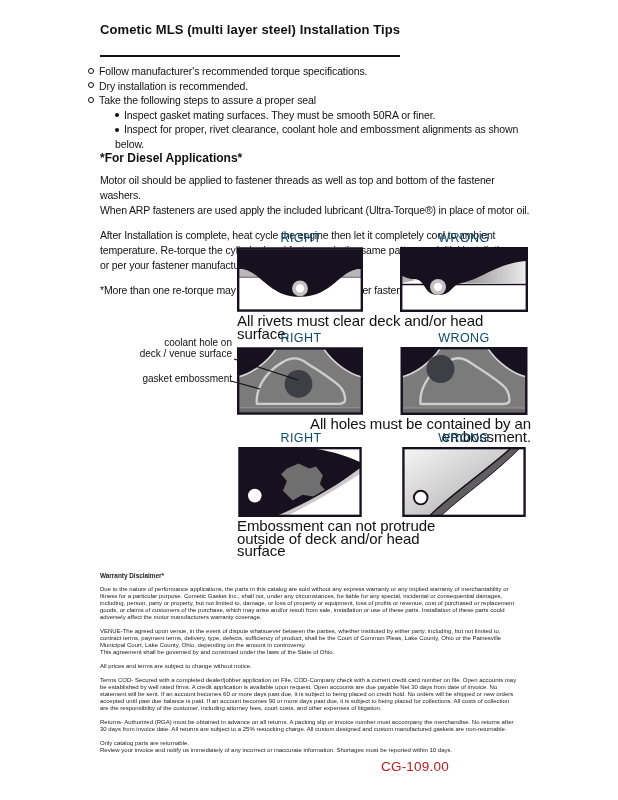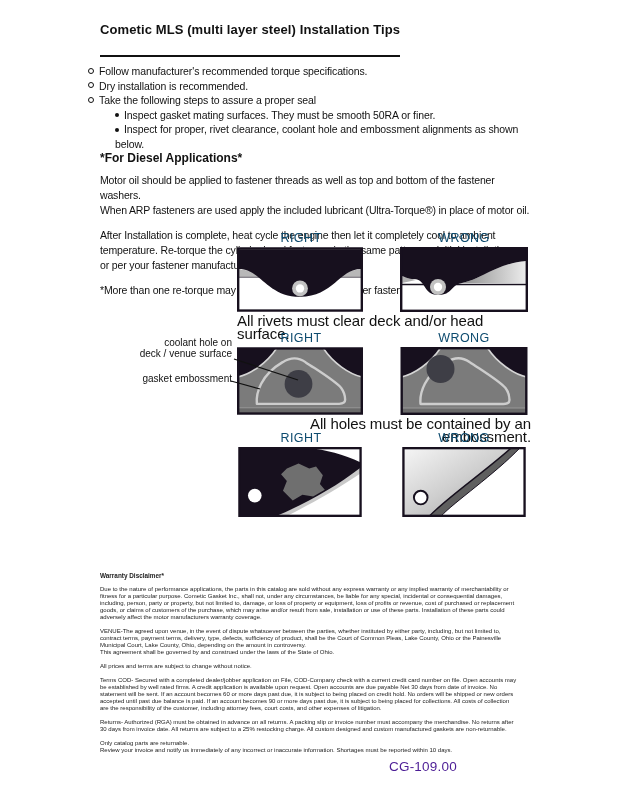--- a/index.html
+++ b/index.html
@@ -36,21 +36,21 @@
   #pair3 .caption{top:89px;width:232px;}
   
   .annotations{position:absolute;top:337px;right:386px;text-align:right;font-size:10px;line-height:11px;color:#111;}
   .annotation-gap{margin-top:14px;}
   .overlay{position:absolute;left:0;top:0;pointer-events:none;}
   
   .disclaimer{position:absolute;left:100px;top:572px;width:419px;color:#222;}
   .disclaimer-heading{font-size:6.4px;font-weight:bold;margin:0 0 7px 0;}
   .disclaimer p{font-size:6px;line-height:7px;margin:0 0 7px 0;white-space:pre-line;letter-spacing:0;}
   
-  .page-number{position:absolute;left:389px;top:759px;font-size:13.5px;color:#4c1d95;letter-spacing:.2px;}
+  .page-number{position:absolute;left:381px;top:759px;font-size:13.5px;color:#b91c1c;letter-spacing:.2px;}
 </style>
 </head>
 <body>
 
 <div class="page">
 
   <div class="tips">
     <h1 class="doc-title">Cometic MLS (multi layer steel) Installation Tips</h1>
 
     <div class="bullet-row">
@@ -185,20 +185,21 @@
       </defs>
       <rect x="1" y="1" width="125" height="70" fill="#ffffff"></rect>
       <path d="M1 1 H112 C84 26 45 53 28 71 H1 Z" fill="url(#g3)"></path>
       <path d="M28 71 C45 53 84 26 112 1 L121 1 C95 28 53 57 40 71 Z" fill="#5f5f5f"></path>
       <path d="M112 1 C84 26 45 53 28 71" stroke="#17101e" stroke-width="1.4" fill="none"></path>
       <path d="M121 1 C95 28 53 57 40 71" stroke="#17101e" stroke-width="1" fill="none"></path>
       <circle cx="19" cy="52" r="7" fill="#ffffff" stroke="#17101e" stroke-width="2"></circle>
       <rect x="1.2" y="1.2" width="124.6" height="69.6" fill="none" stroke="#17101e" stroke-width="2.4"></rect>
     </svg>
 
+    <div class="caption">Embossment can not protrude outside of deck and/or head surface</div>
   </div>
 
   <div class="disclaimer">
     <div class="disclaimer-heading">Warranty Disclaimer*</div>
     <p>Due to the nature of performance applications, the parts in this catalog are sold without any express warranty or any implied warranty of merchantability or fitness for a particular purpose.  Cometic Gasket Inc., shall not, under any circumstances, be liable for any special, incidental or consequential damages, including, person, party or property, but not limited to, damage, or loss of property or equipment, loss of profits or revenue, cost of purchased or replacement goods, or claims of customers of the purchase, which may arise and/or result from sale, installation or use of these parts.  Installation of these parts could adversely affect the motor manufacturers warranty coverage.</p>
     <p>VENUE-The agreed upon venue, in the event of dispute whatsoever between the parties, whether instituted by either party, including, but not limited to, contract terms, payment terms, delivery, type, defects, sufficiency of product, shall be the Court of Common Pleas, Lake County, Ohio or the Painesville Municipal Court, Lake County, Ohio, depending on the amount in controversy.
 This agreement shall be governed by and construed under the laws of the State of Ohio.</p>
     <p>All prices and terms are subject to change without notice.</p>
     <p>Terms COD- Secured with a completed dealer/jobber application on File, COD-Company check with a current credit card number on file.  Open accounts may be established by well rated firms.  A credit application is available upon request.  Open accounts are due payable Net 30 days from date of invoice.  No statement will be sent.  If an account becomes 60 or more days past due, it is subject to being placed on credit hold.  No orders will be shipped or new orders accepted until past due balance is paid.  If an account becomes 90 or more days past due, it is subject to being placed for collections.  All costs of collection are the responsibility of the customer, including attorney fees, court costs, and other expenses of litigation.</p>
     <p>Returns- Authorized (RGA) must be obtained in advance on all returns.  A packing slip or invoice number must accompany the merchandise.  No returns after 30 days from invoice date.  All returns are subject to a 25% restocking charge.  All custom designed and custom manufactured gaskets are non-returnable.</p>

